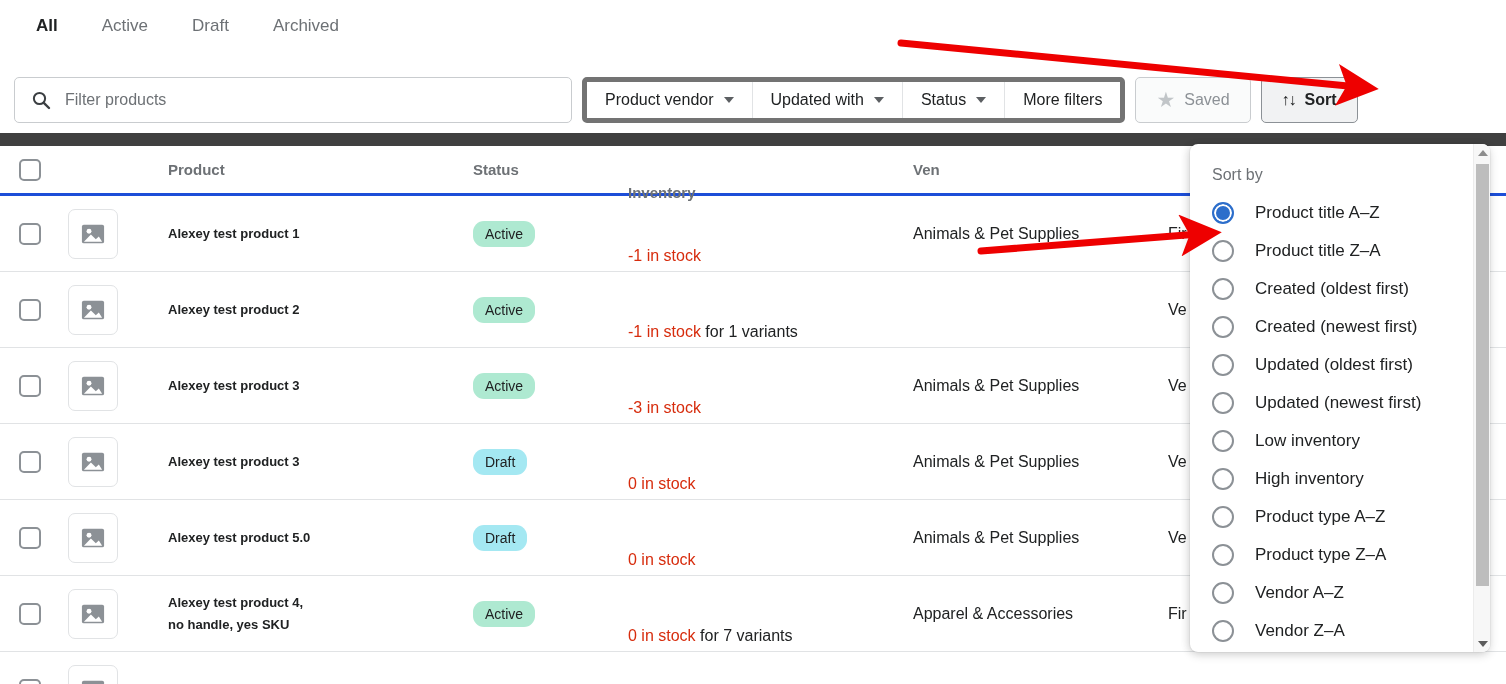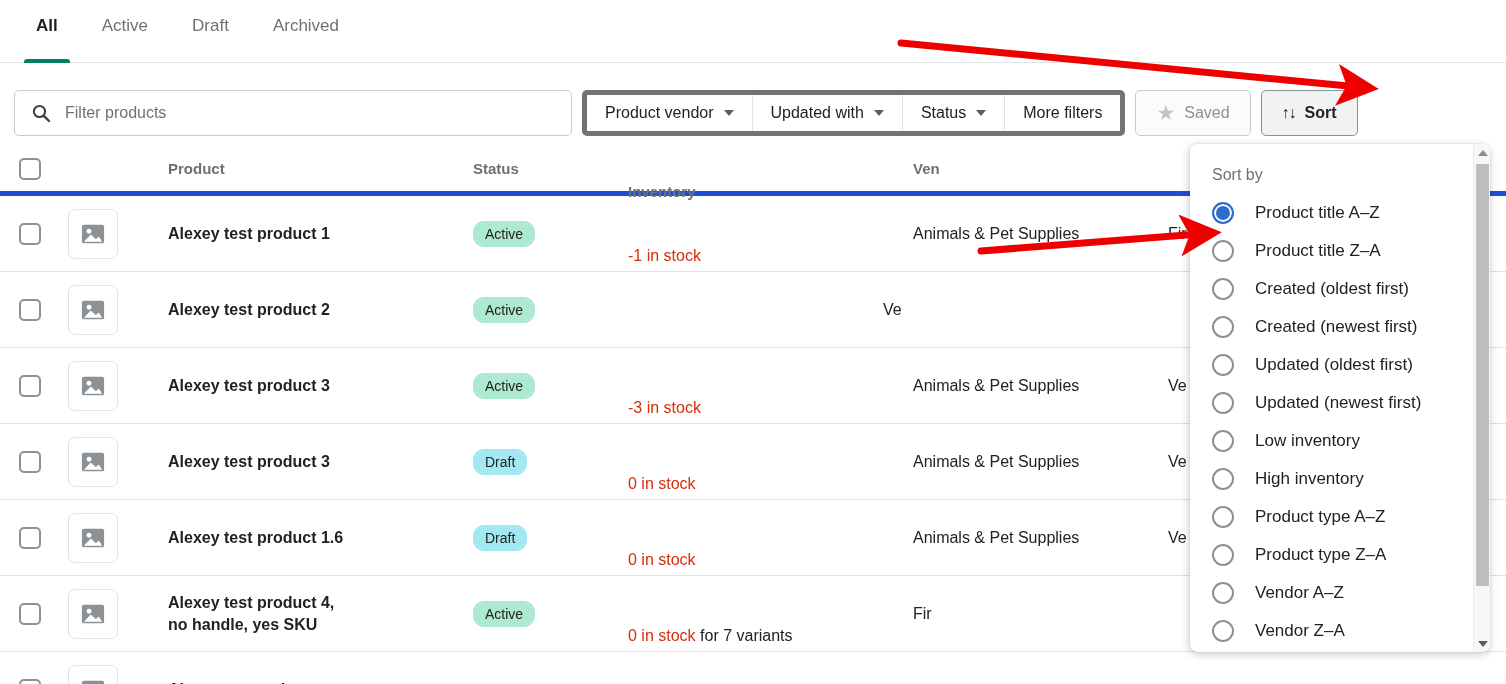--- a/index.html
+++ b/index.html
@@ -29,21 +29,21 @@
     white-space: nowrap;
   }
   .tab.active { color:#202223; font-weight:600; }
   .tab.active .tab-underline {
     position:absolute; left:10px; right:10px; bottom:0; height:4px;
     background:#008060; border-radius:3px 3px 0 0;
   }
 
   
   .filterbar {
-    position:absolute; left:0; top:63px; width:1506px; height:83px;
+    position:absolute; left:0; top:50px; width:1506px; height:83px;
     background:#fff; padding: 16px 14px 0 14px;
     display:flex; align-items:center; gap:10px;
   }
   .searchbox {
     position:relative; width:558px; height:46px;
     border:1px solid #c9cccf; border-radius:5px;
     display:flex; align-items:center; padding-left:16px;
     background:#fff;
   }
   .search-icon { width:20px; height:20px; flex:0 0 auto; margin-right:12px; }
@@ -83,21 +83,21 @@
     padding:0 20px; border:1px solid #8c9196; border-radius:5px;
     background:#f1f2f3; color:#202223; font-size:16px; font-weight:600;
     cursor:pointer; white-space:nowrap;
   }
   .sortarrows { font-size:16px; letter-spacing:-1px; font-weight:700; }
 
   
   .table { position:absolute; left:0; top:146px; width:1506px; height:538px; background:#fff; }
   .thead {
     display:flex; align-items:center; height:50px;
-    border-bottom:5px solid #1d4ed8; font-size:15px; color:#6d7175; font-weight:600;
+    border-bottom:3px solid #1d4ed8; font-size:15px; color:#6d7175; font-weight:600;
   }
   .row {
     display:flex; align-items:center; min-height:76px;
     border-bottom:1px solid #e1e3e5;
   }
   .c-check { width:60px; flex:0 0 60px; display:flex; justify-content:center; align-items:center; }
   .c-thumb { width:108px; flex:0 0 108px; padding-left:8px; }
   .c-product { width:305px; flex:0 0 305px; }
   .c-status { width:155px; flex:0 0 155px; }
   .c-inventory { width:285px; flex:0 0 285px;margin-top:45px; }
@@ -105,21 +105,21 @@
   .c-vendor { width:auto; flex:1 1 auto; }
 
   .chk {
     width:22px;height:22px;border:2px solid #8c9196;border-radius:5px;background:#fff;
     cursor:pointer;
   }
   .thumb {
     width:50px;height:50px;border:1px solid #e1e3e5;border-radius:7px;
     display:flex;align-items:center;justify-content:center;background:#fff;
   }
-  .pname { font-size:16px; font-weight:600; color:#202223; line-height:22px; }
+  .pname { font-size:13px; font-weight:600; color:#202223; line-height:22px; }
   .badge {
     display:inline-block; padding:4px 12px; border-radius:11px;
     font-size:14px; color:#202223; line-height:18px;
   }
   .badge.active { background:#aee9d1; }
   .badge.draft  { background:#a4e8f2; }
   .inv { font-size:16px; color:#202223; }
   .inv .neg { color:#d72c0d; }
   .cell { font-size:16px; color:#202223; }
 
@@ -273,20 +273,21 @@
                 <rect x="2.5" y="4" width="19" height="16" rx="1.6" fill="#8c9196"></rect>
                 <circle cx="8.6" cy="9.6" r="2.1" fill="#ffffff"></circle>
                 <path d="M4.2 18.6 L10.2 12.4 L14.4 16.6 L17 14.2 L19.8 18.6 Z" fill="#ffffff"></path>
               </svg>
             </div>
           </div>
           <div class="c-product pname">
             <div>Alexey test product 2</div>
           </div>
           <div class="c-status"><span class="badge active">Active</span></div>
+          <div class="c-inventory"><span class="inv"><span class="neg">-1 in stock</span> for 1 variants</span></div>
           <div class="c-type cell"></div>
           <div class="c-vendor cell">Ve</div>
         </div>
         <div class="row">
           <div class="c-check">
             <div class="chk"></div>
           </div>
           <div class="c-thumb">
             <div class="thumb">
               <svg width="28" height="28" viewBox="0 0 24 24">
@@ -332,21 +333,21 @@
           <div class="c-thumb">
             <div class="thumb">
               <svg width="28" height="28" viewBox="0 0 24 24">
                 <rect x="2.5" y="4" width="19" height="16" rx="1.6" fill="#8c9196"></rect>
                 <circle cx="8.6" cy="9.6" r="2.1" fill="#ffffff"></circle>
                 <path d="M4.2 18.6 L10.2 12.4 L14.4 16.6 L17 14.2 L19.8 18.6 Z" fill="#ffffff"></path>
               </svg>
             </div>
           </div>
           <div class="c-product pname">
-            <div>Alexey test product 1.6</div>
+            <div>Alexey test product 5.0</div>
           </div>
           <div class="c-status"><span class="badge draft">Draft</span></div>
           <div class="c-inventory"><span class="inv"><span class="neg">0 in stock</span></span></div>
           <div class="c-type cell">Animals &amp; Pet Supplies</div>
           <div class="c-vendor cell">Ve</div>
         </div>
         <div class="row">
           <div class="c-check">
             <div class="chk"></div>
           </div>
@@ -358,20 +359,21 @@
                 <path d="M4.2 18.6 L10.2 12.4 L14.4 16.6 L17 14.2 L19.8 18.6 Z" fill="#ffffff"></path>
               </svg>
             </div>
           </div>
           <div class="c-product pname">
             <div>Alexey test product 4,</div>
             <div>no handle, yes SKU</div>
           </div>
           <div class="c-status"><span class="badge active">Active</span></div>
           <div class="c-inventory"><span class="inv"><span class="neg">0 in stock</span> for 7 variants</span></div>
+          <div class="c-type cell">Apparel &amp; Accessories</div>
           <div class="c-vendor cell">Fir</div>
         </div>
         <div class="row">
           <div class="c-check">
             <div class="chk"></div>
           </div>
           <div class="c-thumb">
             <div class="thumb">
               <svg width="28" height="28" viewBox="0 0 24 24">
                 <rect x="2.5" y="4" width="19" height="16" rx="1.6" fill="#8c9196"></rect>

